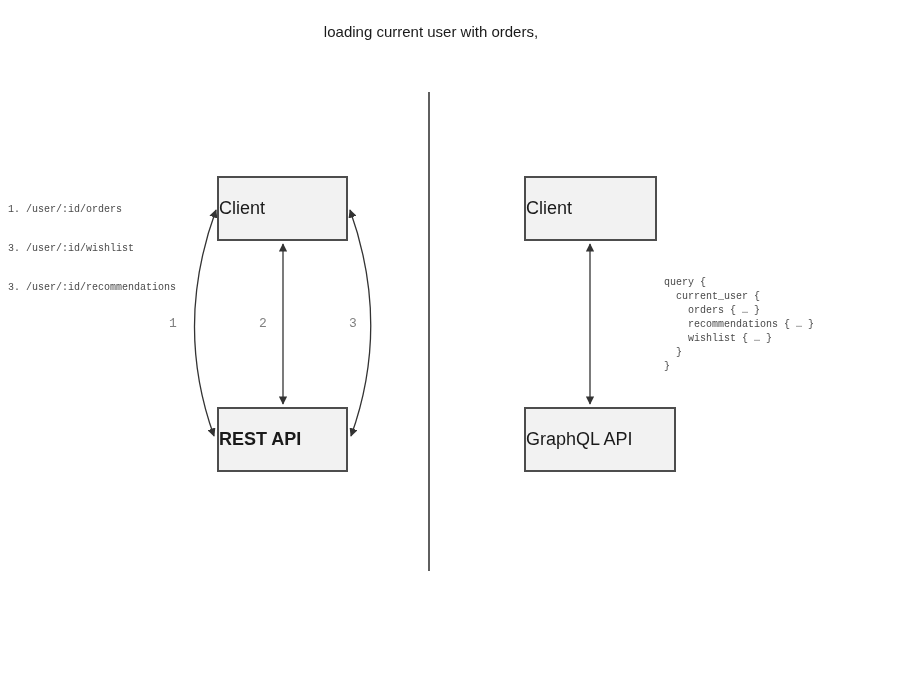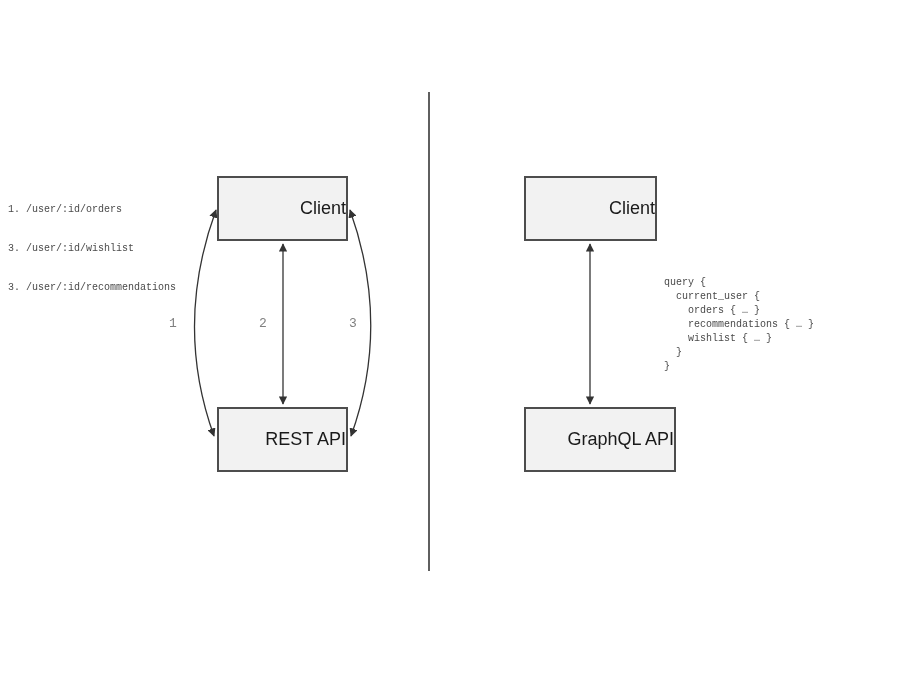--- a/index.html
+++ b/index.html
@@ -17,25 +17,25 @@
   .ah-fill { fill:var(--arrow,#333333); }
 
   .title {
     position:absolute; top:22px; left:0; width:862px; text-align:center;
     font-size:15px; line-height:19px; color:var(--text-dark,#1a1a1a);
   }
   .node {
     position:absolute;
     background:var(--box-fill,#f2f2f2);
     border:2px solid var(--box-border,#4d4d4d);
-    display:flex; align-items:center; justify-content:flex-end;
+    display:flex; align-items:center; justify-content:flex-start;
     font-size:18px; color:var(--text-dark,#1a1a1a);
   }
   .node-client-left  { left:217px; top:176px; width:131px; height:65px; }
-  .node-rest         { left:217px; top:407px; width:131px; height:65px; }
+  .node-rest         { left:217px; top:407px; width:131px; height:65px;font-weight:bold; }
   .node-client-right { left:524px; top:176px; width:133px; height:65px; }
   .node-graphql      { left:524px; top:407px; width:152px; height:65px; }
 
   .code {
     position:absolute;
     font-family:"Liberation Mono","DejaVu Sans Mono",monospace;
     font-size:10px; color:var(--code-text,#4a4a4a); white-space:pre;
   }
   .endpoints { left:8px; top:177px; line-height:13px; }
   .query     { left:664px; top:276px; line-height:14px; }
@@ -59,20 +59,21 @@
     </marker>
   </defs>
   <line class="divider" x1="429" y1="92" x2="429" y2="571"></line>
   <path class="conn" d="M216,210 Q174,325 214,436" marker-start="url(#ah)" marker-end="url(#ah)"></path>
   <line class="conn" x1="283" y1="244" x2="283" y2="404" marker-start="url(#ah)" marker-end="url(#ah)"></line>
   <path class="conn" d="M350,210 Q391,325 351,436" marker-start="url(#ah)" marker-end="url(#ah)"></path>
   <line class="conn" x1="590" y1="244" x2="590" y2="404" marker-start="url(#ah)" marker-end="url(#ah)"></line>
 </svg>
 
 <div class="title">
+  <div>loading current user with orders,</div>
 </div>
 
 <div class="code endpoints">
   <div>1. /user/:id/orders</div>
   <div>3. /user/:id/wishlist</div>
   <div>3. /user/:id/recommendations</div>
 </div>
 
 <div class="node node-client-left">
   <span>Client</span>

